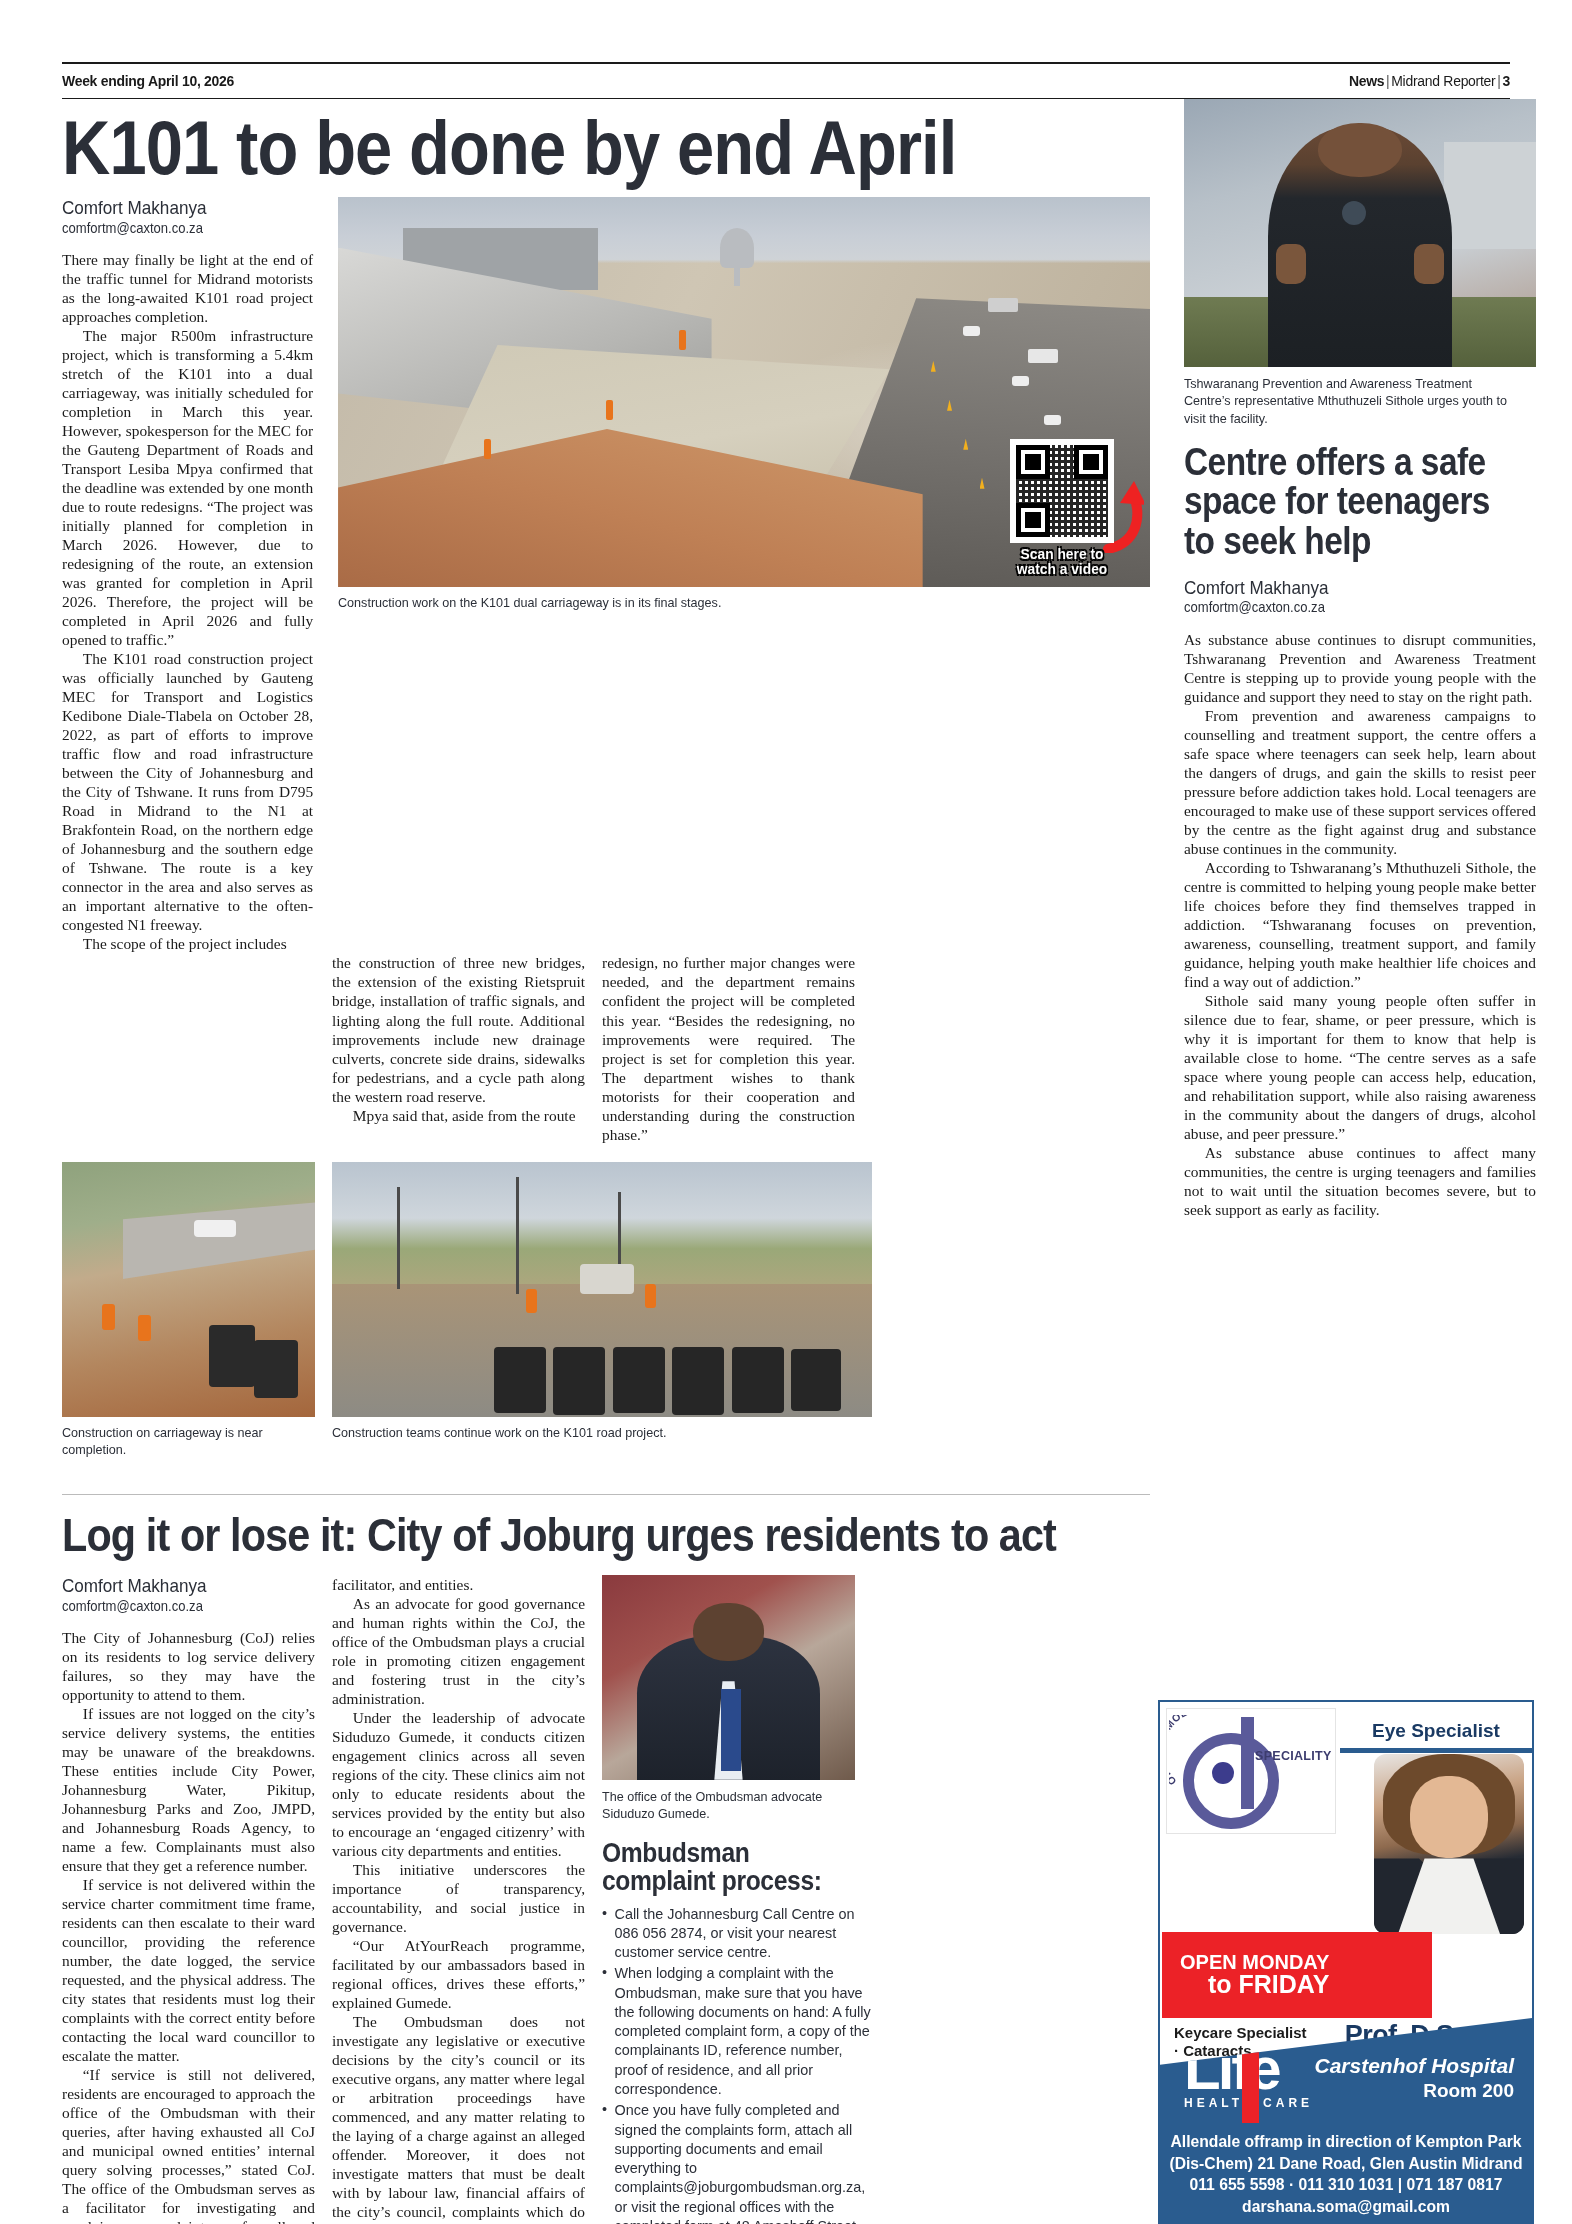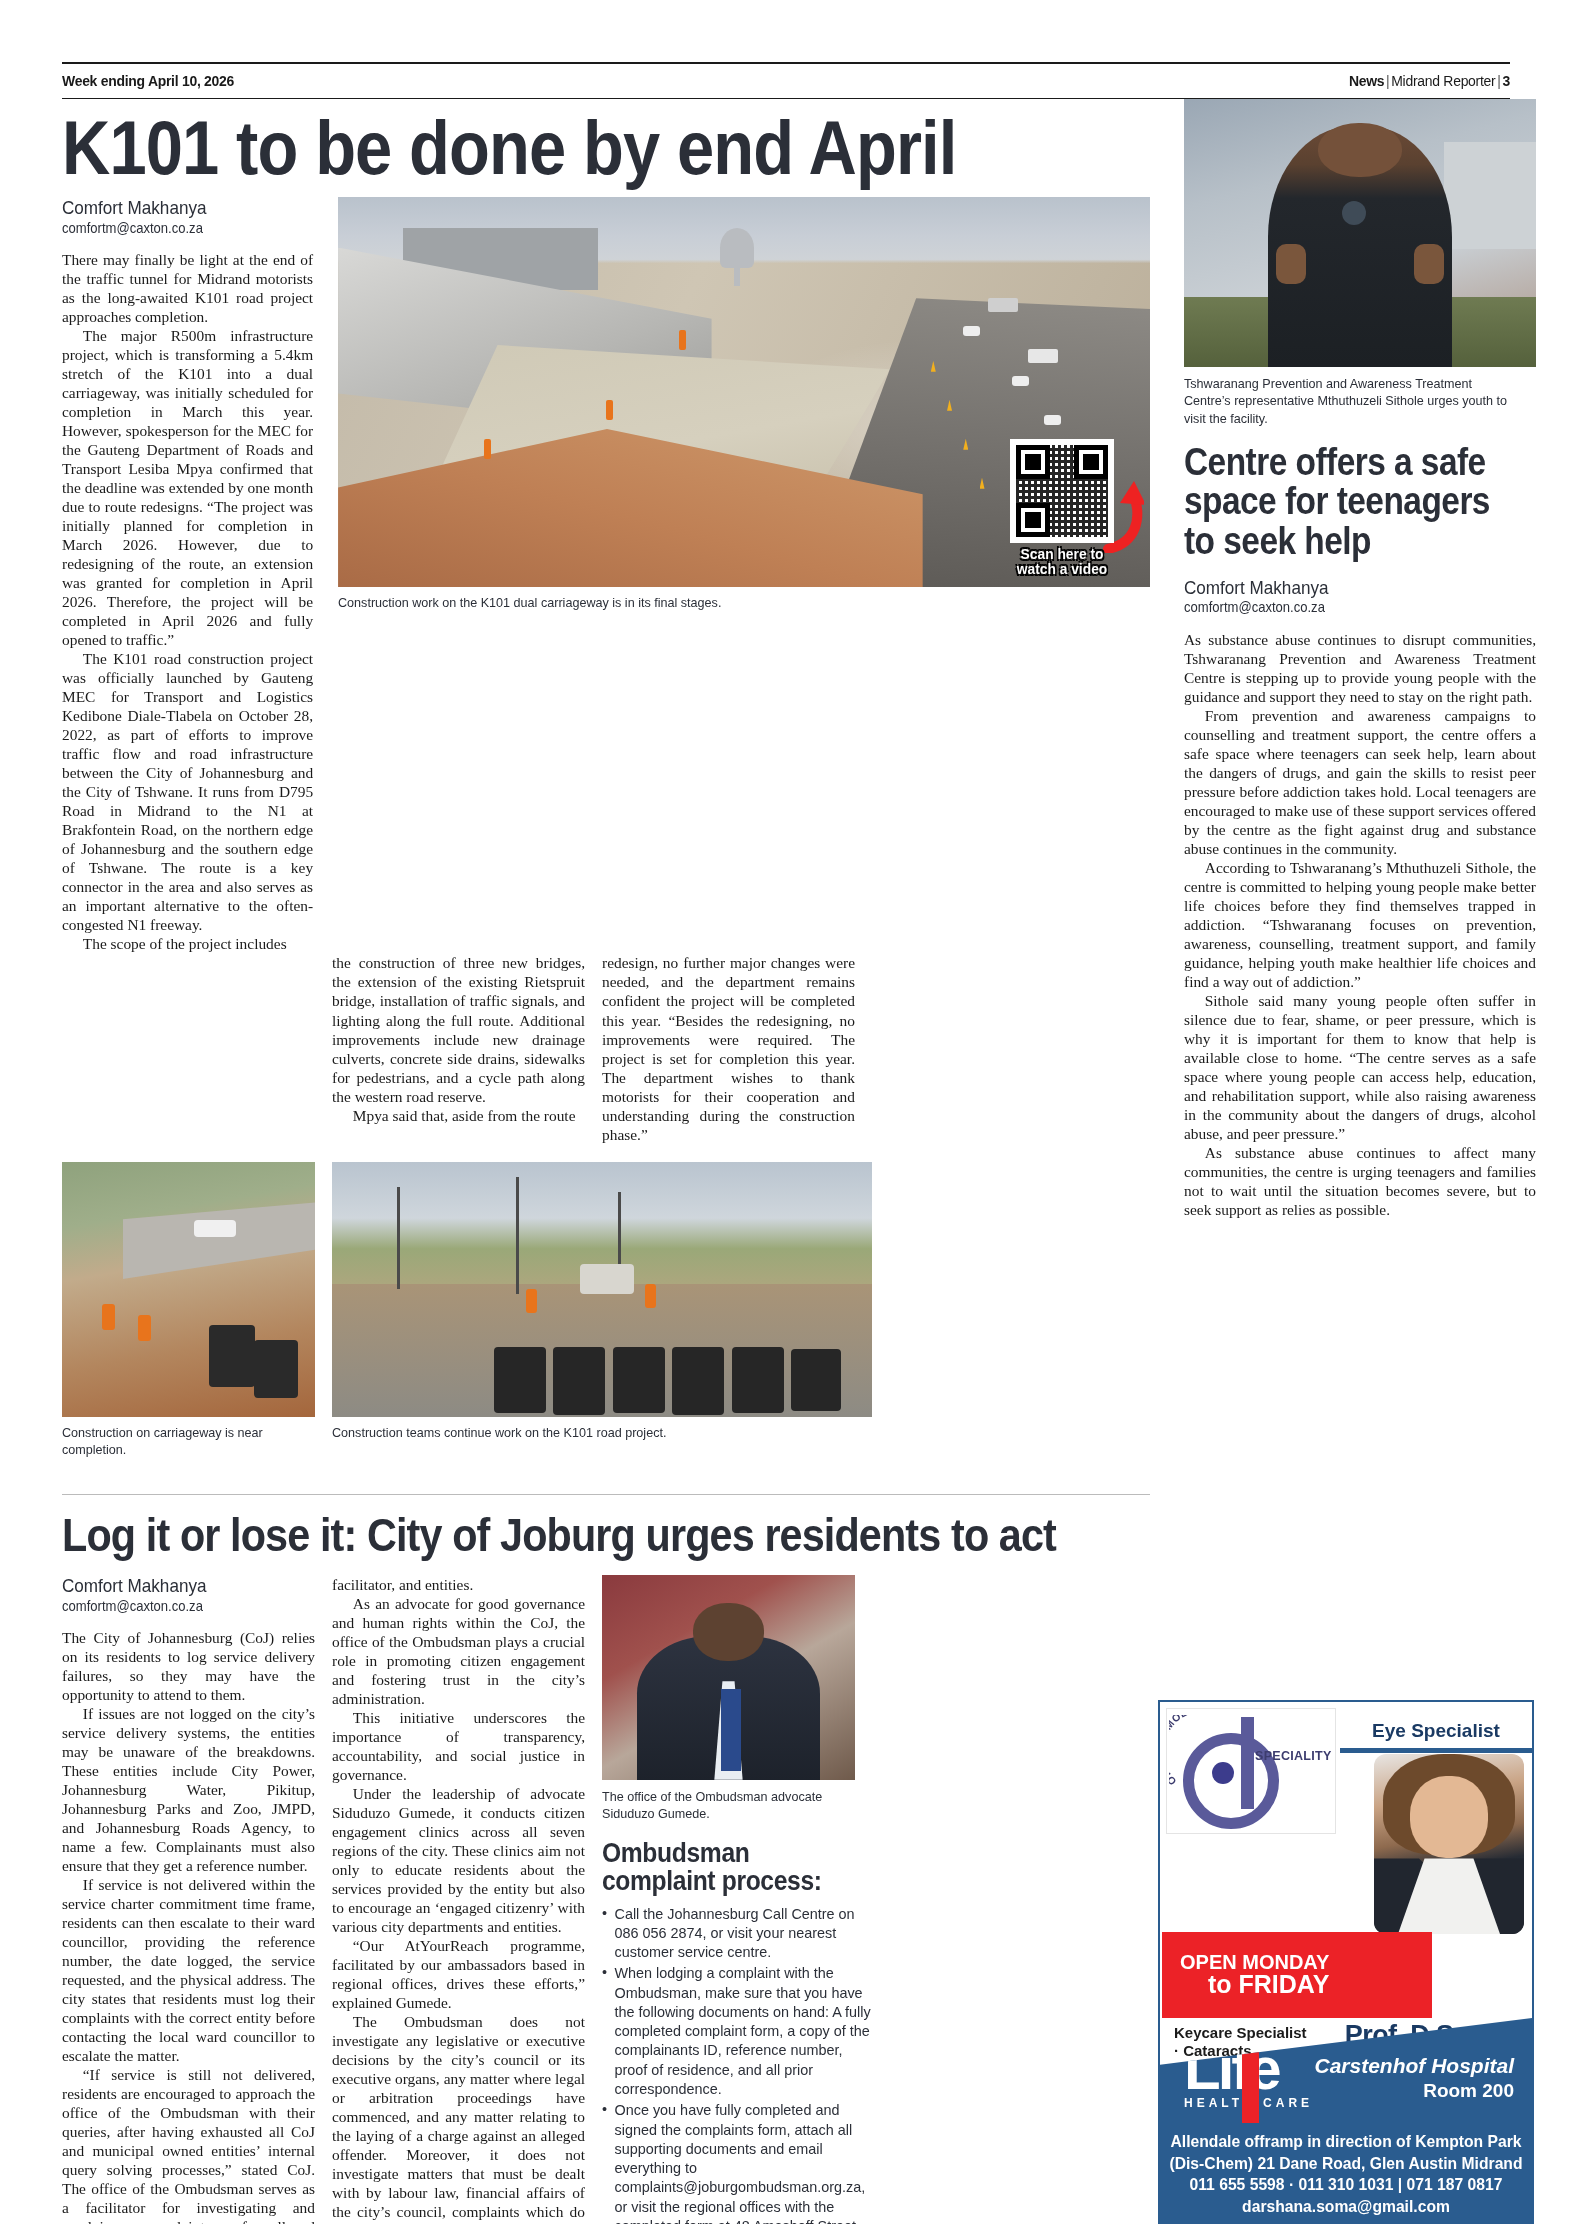--- a/index.html
+++ b/index.html
@@ -354,21 +354,21 @@
 
       <div style="height:16px"></div>
       <div class="byline-name">Comfort Makhanya</div>
       <div class="byline-mail">comfortm@caxton.co.za</div>
       <div style="height:13px"></div>
 
       <p class="body first">As substance abuse continues to disrupt communities, Tshwaranang Prevention and Awareness Treatment Centre is stepping up to provide young people with the guidance and support they need to stay on the right path.</p>
       <p class="body">From prevention and awareness campaigns to counselling and treatment support, the centre offers a safe space where teenagers can seek help, learn about the dangers of drugs, and gain the skills to resist peer pressure before addiction takes hold. Local teenagers are encouraged to make use of these support services offered by the centre as the fight against drug and substance abuse continues in the community.</p>
       <p class="body">According to Tshwaranang’s Mthuthuzeli Sithole, the centre is committed to helping young people make better life choices before they find themselves trapped in addiction. “Tshwaranang focuses on prevention, awareness, counselling, treatment support, and family guidance, helping youth make healthier life choices and find a way out of addiction.”</p>
       <p class="body">Sithole said many young people often suffer in silence due to fear, shame, or peer pressure, which is why it is important for them to know that help is available close to home. “The centre serves as a safe space where young people can access help, education, and rehabilitation support, while also raising awareness in the community about the dangers of drugs, alcohol abuse, and peer pressure.”</p>
-      <p class="body">As substance abuse continues to affect many communities, the centre is urging teenagers and families not to wait until the situation becomes severe, but to seek support as relies as possible.</p>
+      <p class="body">As substance abuse continues to affect many communities, the centre is urging teenagers and families not to wait until the situation becomes severe, but to seek support as early as facility.</p>
     </div>
 
   </div>
 
   <div class="bottom">
     <div class="bottom-left">
       <div class="div-h" style="margin-bottom:18px"></div>
       <h2 class="hl hl-joburg">Log it or lose it: City of Joburg urges residents to act</h2>
 
       <div class="jb-cols">
@@ -379,22 +379,22 @@
           <div style="height:13px"></div>
           <p class="body first">The City of Johannesburg (CoJ) relies on its residents to log service delivery failures, so they may have the opportunity to attend to them.</p>
           <p class="body">If issues are not logged on the city’s service delivery systems, the entities may be unaware of the breakdowns. These entities include City Power, Johannesburg Water, Pikitup, Johannesburg Parks and Zoo, JMPD, and Johannesburg Roads Agency, to name a few. Complainants must also ensure that they get a reference number.</p>
           <p class="body">If service is not delivered within the service charter commitment time frame, residents can then escalate to their ward councillor, providing the reference number, the date logged, the service requested, and the physical address. The city states that residents must log their complaints with the correct entity before contacting the local ward councillor to escalate the matter.</p>
           <p class="body">“If service is still not delivered, residents are encouraged to approach the office of the Ombudsman with their queries, after having exhausted all CoJ and municipal owned entities’ internal query solving processes,” stated CoJ. The office of the Ombudsman serves as a facilitator for investigating and resolving complaints of alleged maladministration and human rights violations against the CoJ. It also ensures accountability among the city, its</p>
         </div>
 
         <div class="jb-col">
           <p class="body first">facilitator, and entities.</p>
           <p class="body">As an advocate for good governance and human rights within the CoJ, the office of the Ombudsman plays a crucial role in promoting citizen engagement and fostering trust in the city’s administration.</p>
+          <p class="body">Under the leadership of advocate Siduduzo Gumede, it conducts citizen engagement clinics across all seven regions of the city. These clinics aim not only to educate residents about the services provided by the entity but also to encourage an ‘engaged citizenry’ with various city departments and entities.</p>
           <p class="body">This initiative underscores the importance of transparency, accountability, and social justice in governance.</p>
-          <p class="body">Under the leadership of advocate Siduduzo Gumede, it conducts citizen engagement clinics across all seven regions of the city. These clinics aim not only to educate residents about the services provided by the entity but also to encourage an ‘engaged citizenry’ with various city departments and entities.</p>
           <p class="body">“Our AtYourReach programme, facilitated by our ambassadors based in regional offices, drives these efforts,” explained Gumede.</p>
           <p class="body">The Ombudsman does not investigate any legislative or executive decisions by the city’s council or its executive organs, any matter where legal or arbitration proceedings have commenced, and any matter relating to the laying of a charge against an alleged offender. Moreover, it does not investigate matters that must be dealt with by labour law, financial affairs of the city’s council, complaints which do not have serious purpose or value, complaints where the complainant has not pursued all possible solutions offered by the city, and any alleged irregular conduct by the city.</p>
         </div>
 
         <div class="jb-col3">
           <div class="ph ph-gumede">
             <div class="suit"></div>
             <div class="face"></div>
             <div class="shirt"></div>
             <div class="tie"></div>

